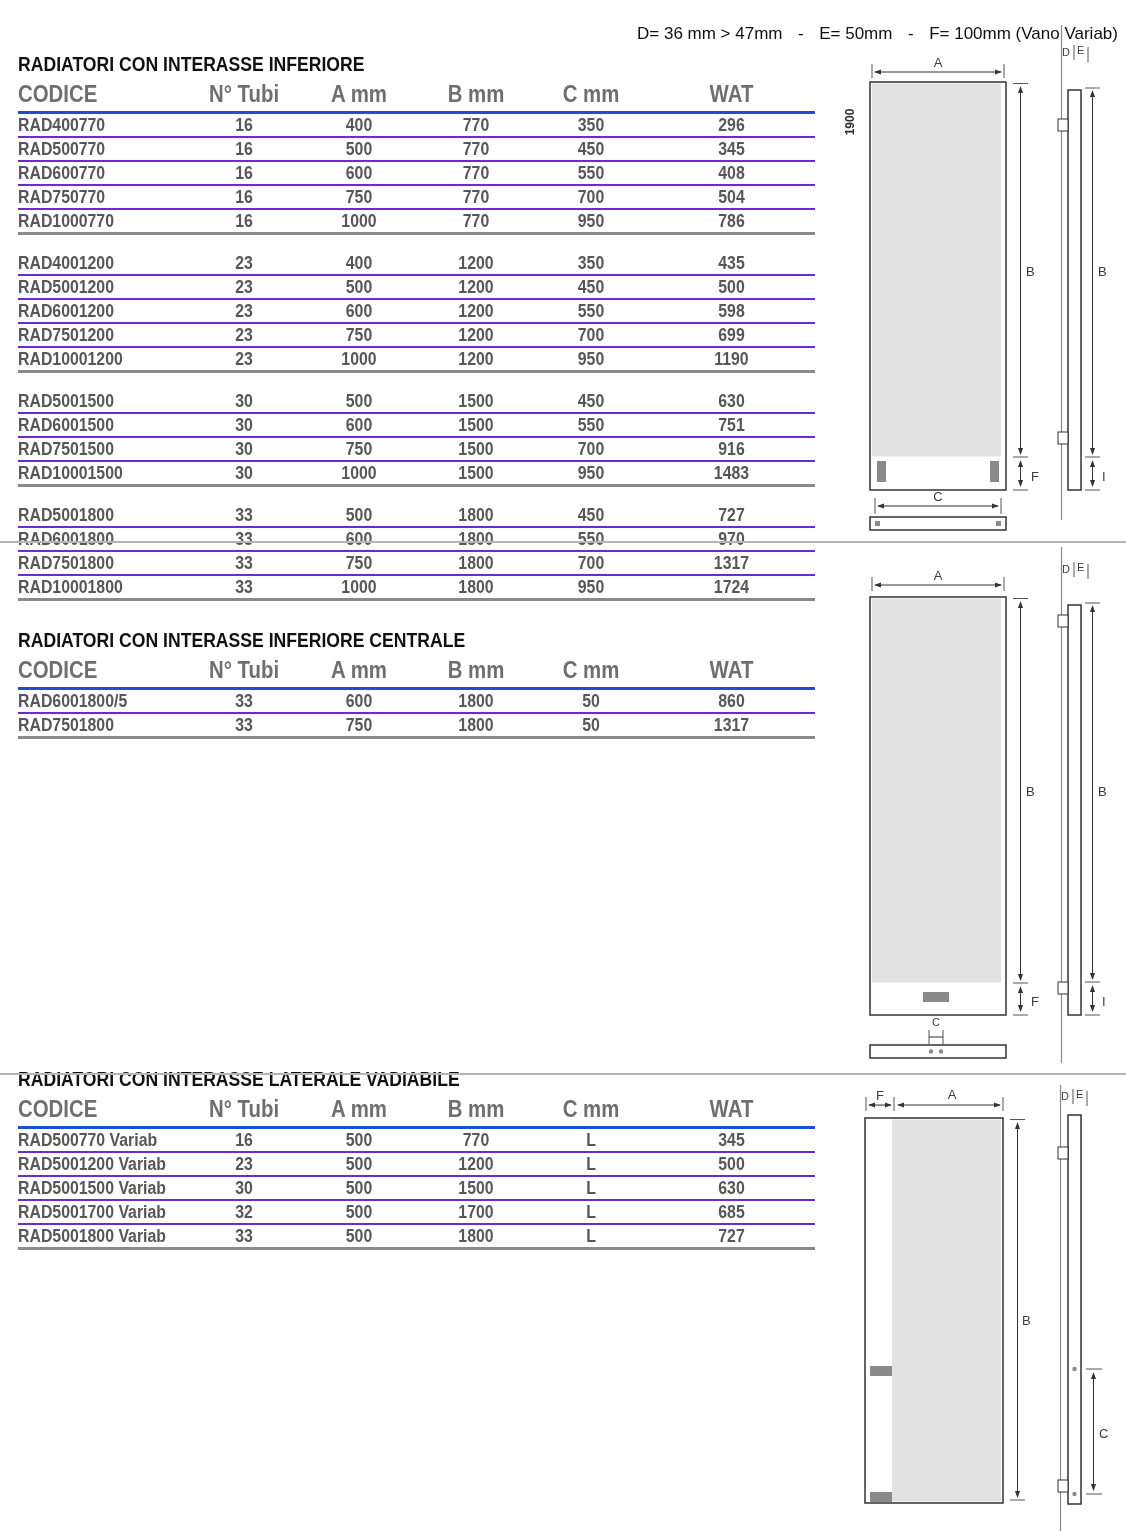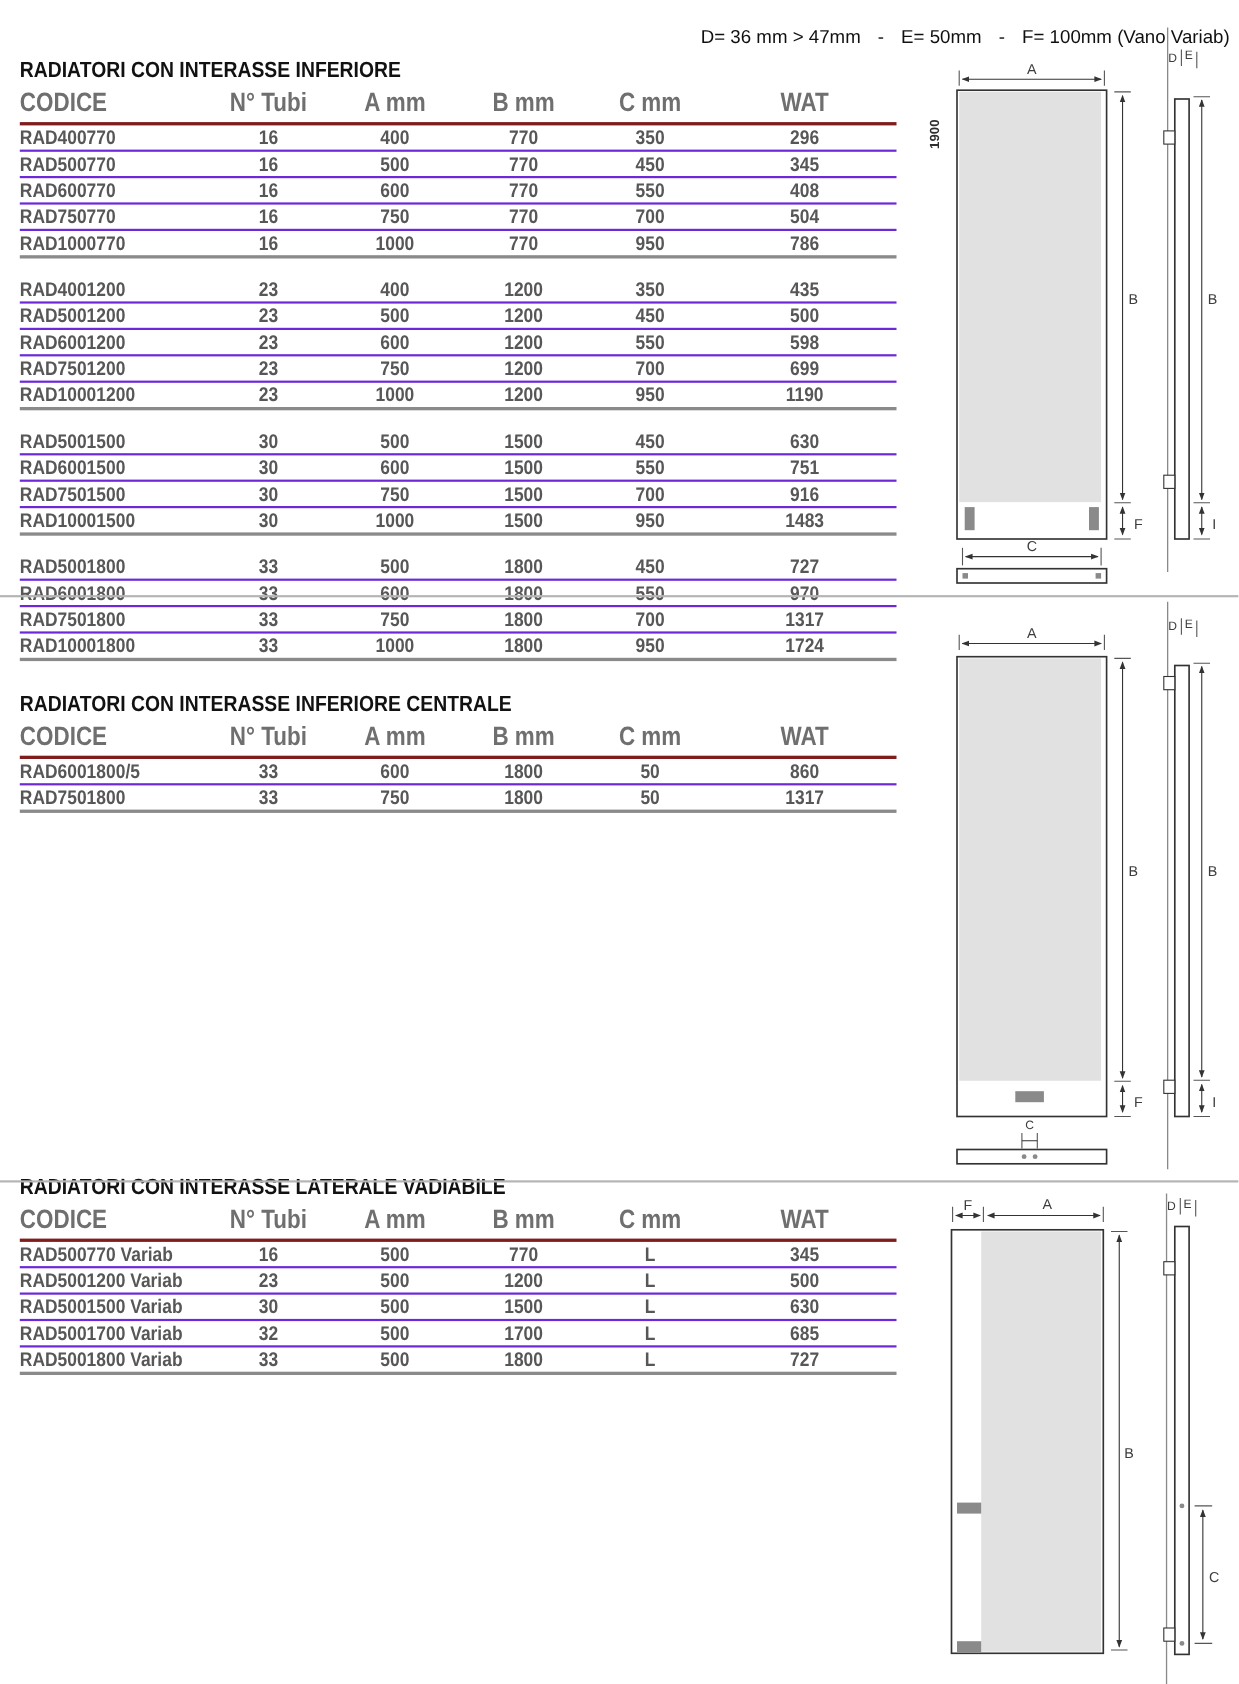--- a/index.html
+++ b/index.html
@@ -17,21 +17,21 @@
   }
 
   
   .tbl { position:absolute; width:797px; left:18px; }
   .tbl-title {
     font-size:20px; line-height:24px; font-weight:bold; color:#111111;
     transform:scaleX(0.88); transform-origin:left center; white-space:nowrap;
     margin-bottom:4px;
   }
   .thead, .trow { display:grid; grid-template-columns:170px 112px 118px 116px 114px 167px; }
-  .thead { border-bottom:3px solid #7f1d1d; padding-bottom:3px; }
+  .thead { border-bottom:3px solid #1d4ed8; padding-bottom:3px; }
   .th {
     font-size:24px; line-height:28px; font-weight:bold; color:#6f6f6f;
     text-align:center; transform:scaleX(0.85); white-space:nowrap;
   }
   .th.c0 { text-align:left; transform-origin:left center; }
   .tgroup { border-bottom:3px solid #8a8a8a; margin-bottom:17px; }
   .trow { height:22px; align-items:center; }
   .trow + .trow { border-top:2px solid #6d28d9; }
   .td {
     font-size:18px; font-weight:bold; color:#575757; text-align:center;

